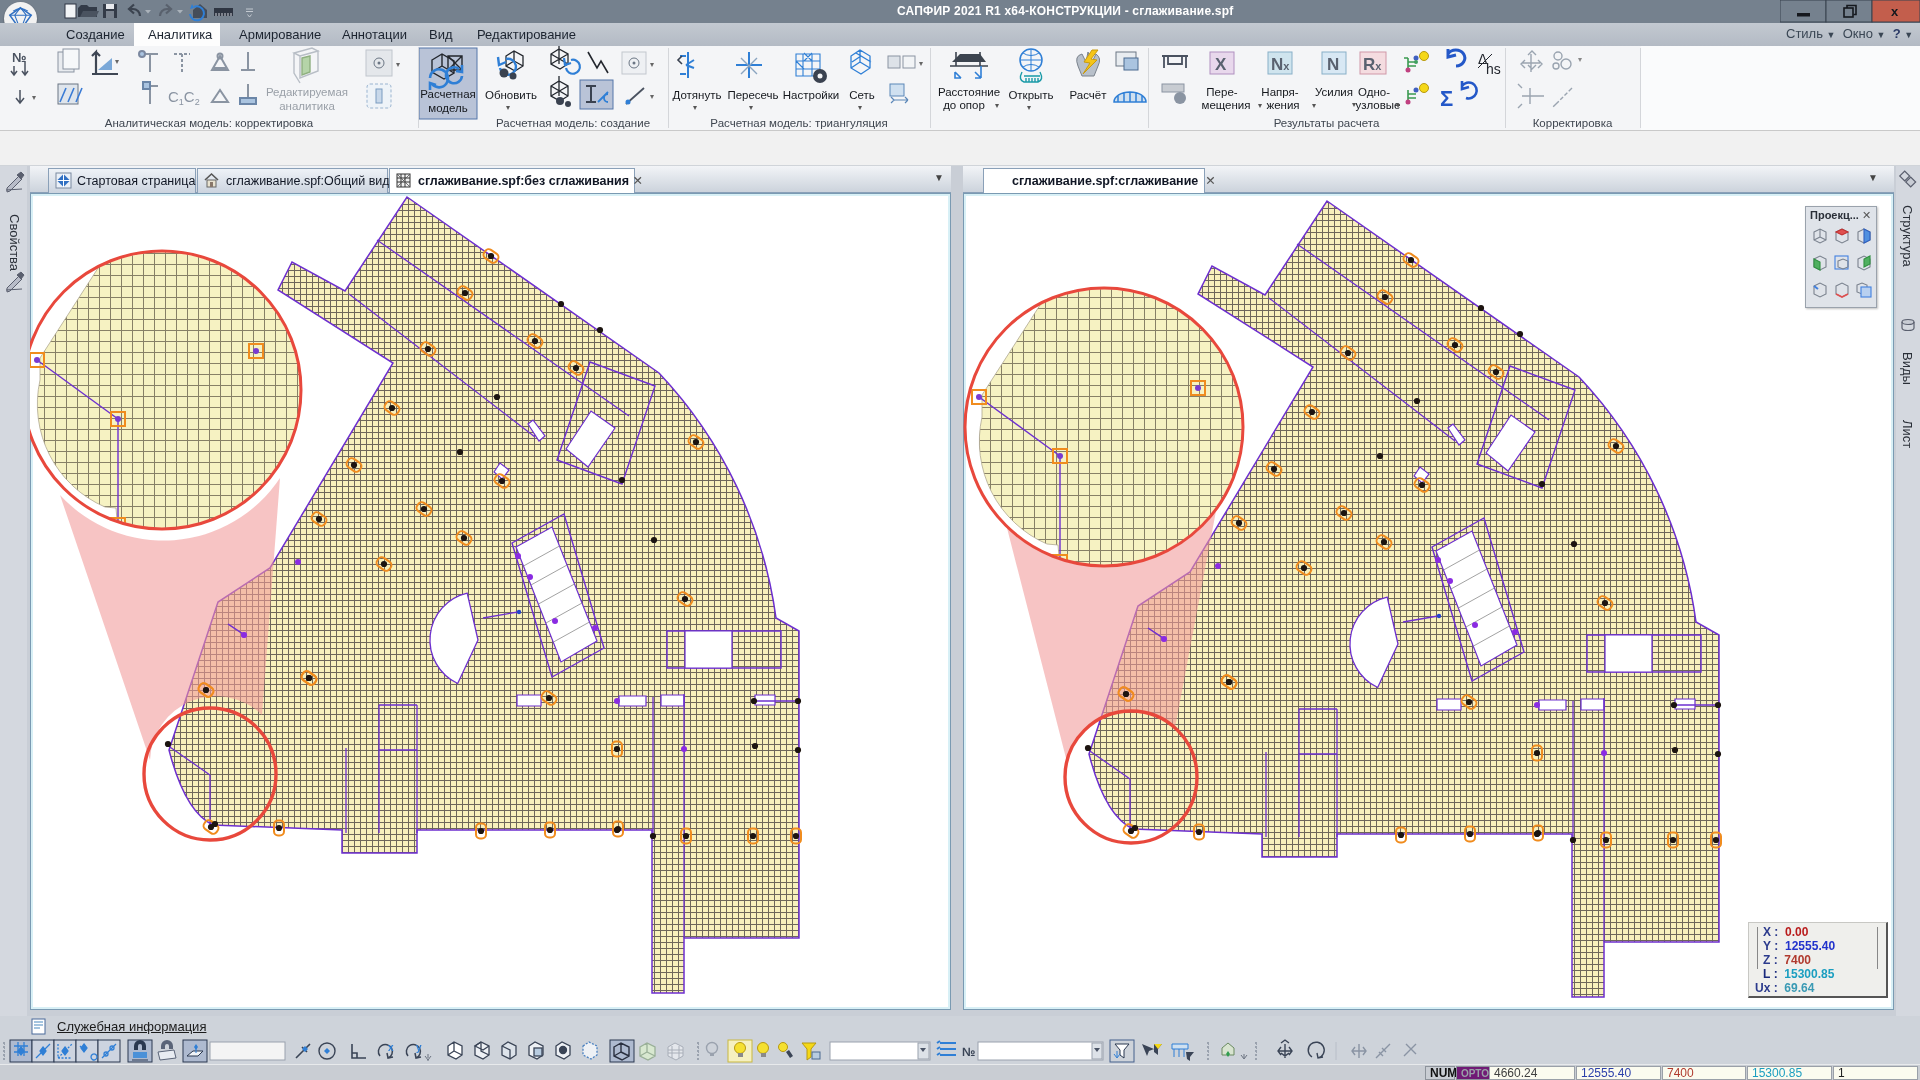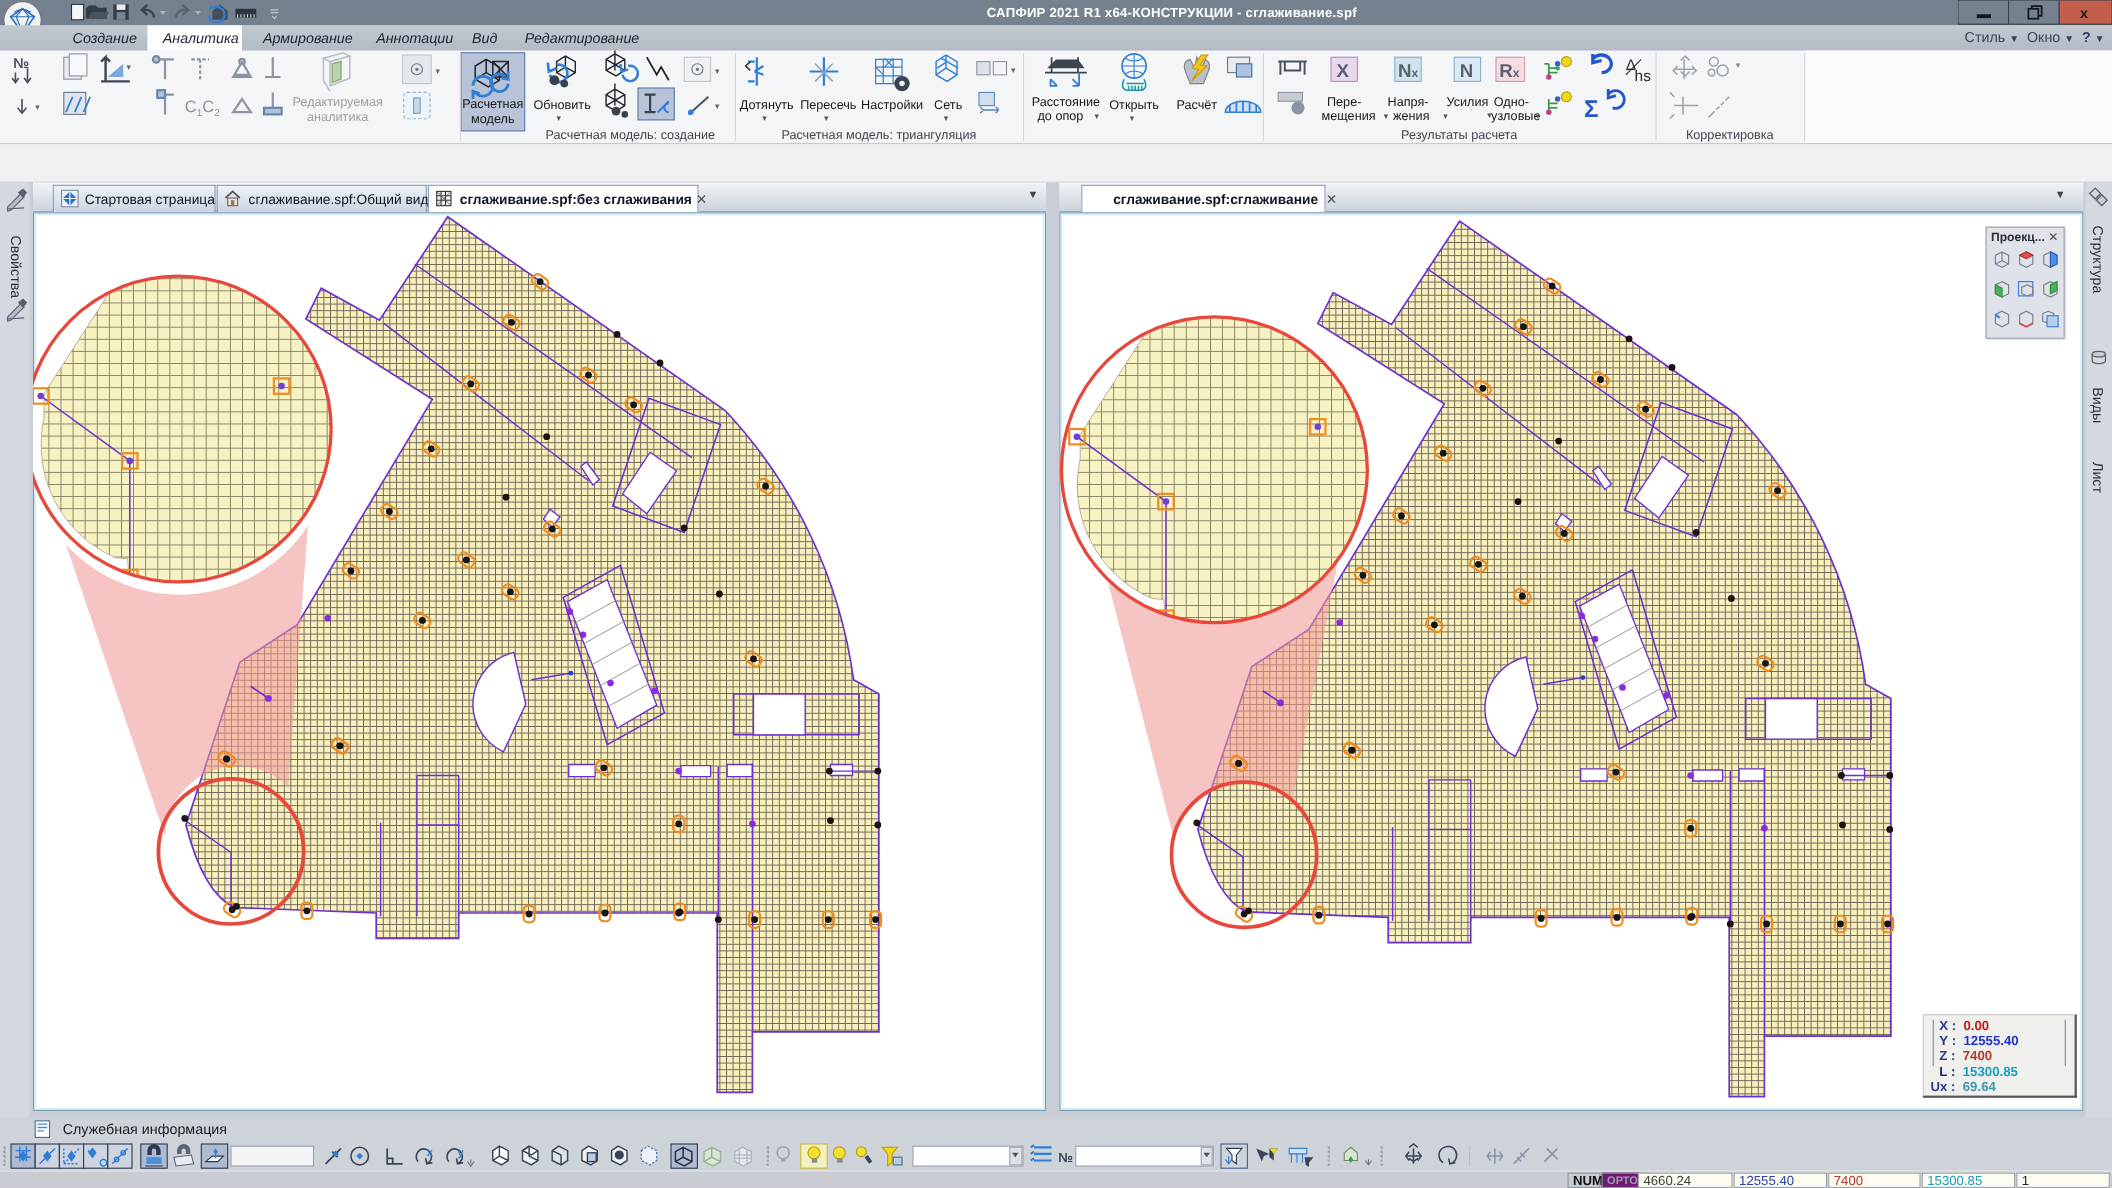--- a/index.html
+++ b/index.html
@@ -3,21 +3,21 @@
 <style>
 html,body{margin:0;padding:0;width:1920px;height:1080px;overflow:hidden;font-family:"Liberation Sans",sans-serif;}
 *{box-sizing:border-box;}
 .abs{position:absolute;}
 #root{position:relative;width:1920px;height:1080px;background:#c9ced6;}
 
 #titlebar{left:0;top:0;width:1920px;height:23px;background:#75818e;}
 #title-text{left:897px;top:4px;color:#fff;font-size:12px;font-weight:bold;letter-spacing:.2px;}
 
 #tabrow{left:0;top:23px;width:1920px;height:23px;background:linear-gradient(#c3c9d1,#b3bac4);}
-.rtab{top:23px;height:38px;line-height:23px;font-size:13px;color:#1c2430;padding:0 14px;font-style:italic;}
+.rtab{top:23px;height:38px;line-height:23px;font-size:13px;color:#1c2430;padding:0 14px;}
 .rtab.active{background:#fdfdfd;}
 
 #ribbon{left:0;top:46px;width:1920px;height:85px;background:#f4f5f7;border-bottom:1px solid #c9c9c9;}
 .grplabel{bottom:2px;font-size:11.5px;color:#3f4650;width:100%;text-align:center;}
 .gsep{top:2px;width:1px;height:80px;background:#d4d6da;}
 
 #strip{left:0;top:131px;width:1920px;height:35px;background:#f1f1f1;border-bottom:1px solid #d0d4d9;}
 
 #lsidebar{left:0;top:166px;width:27px;height:850px;background:#d4d8df;}
 #rsidebar{left:1896px;top:166px;width:24px;height:850px;background:#d4d8df;}
@@ -251,20 +251,23 @@
       <path d="M1522,16 h18 m-9,-9 v18 m-6,-12 l-4,4 4,4 m13,-8 l4,4 -4,4 m-10,-13 l4,-4 4,4 m-8,10 l4,4 4,-4" transform="translate(0,1)"></path>
       <circle cx="1558" cy="10" r="4"></circle>
           <circle cx="1566" cy="18" r="5"></circle>
           <circle cx="1556" cy="20" r="3"></circle>
       <path d="M1522,50 h16 m-8,-8 v16 m8,-8 l6,0 m-22,-8 l-4,-4 m4,20 l-4,4" transform="translate(0,0)"></path>
       <path d="M1556,58 l14,-14 m-14,14 l-3,3 m17,-17 l2,-2" stroke-dasharray="4,2"></path>
     </g>
     <text x="1578" y="16" font-size="8" fill="#888">▾</text>
     </g>
   </svg>
+  <div class="abs" style="left:0;top:46px;width:418px;height:85px;">
+      <div class="abs grplabel">Аналитическая модель: корректировка</div>
+    </div>
   <div class="abs" style="left:478px;top:46px;width:190px;height:85px;">
       <div class="abs grplabel">Расчетная модель: создание</div>
     </div>
   <div class="abs" style="left:668px;top:46px;width:262px;height:85px;">
       <div class="abs grplabel">Расчетная модель: триангуляция</div>
     </div>
   <div class="abs" style="left:930px;top:46px;width:218px;height:106px;">
       <div class="abs grplabel">Расчет в ЛИРА-САПР</div>
     </div>
   <div class="abs" style="left:1148px;top:46px;width:357px;height:85px;">
@@ -566,21 +569,21 @@
       <ellipse cx="10" cy="152" rx="6" ry="2.5" fill="#c8ccd4"></ellipse>
         <path d="M4,152 v6 a6,2.5 0 0 0 12,0 v-6"></path>
     </g>
   </svg>
 
   <div class="abs" id="inforow"></div>
   <svg class="abs" style="left:30px;top:1018px;" width="18" height="18" viewBox="0 0 18 18">
     <rect x="2" y="1" width="13" height="15" fill="#fff" stroke="#4a6a9a"></rect>
       <path d="M4,4 h9 M4,7 h9 M4,10 h6" stroke="#4a8ac0" stroke-width="1.2"></path>
   </svg>
-  <div class="abs" style="left:57px;top:1019px;font-size:13px;color:#1b1b1b;">Служебная информация</div>
+  <div class="abs" style="left:57px;top:1019px;font-size:13px;color:#1b1b1b;text-decoration:underline;">Служебная информация</div>
   <div class="abs" id="toolrow"></div>
   <svg class="abs" style="left:0;top:1038px;" width="1920" height="26" viewBox="0 0 1920 26">
     <g font-family="Liberation Sans, sans-serif">
     <path d="M4,4 v18 m0,-16 h1 m-1,4 h1 m-1,4 h1 m-1,4 h1" stroke="#9aa2ae" stroke-width="2" stroke-dasharray="2,2"></path>
     <g stroke="#2a3850" fill="#cdd4e0">
           <rect x="10" y="2" width="22" height="22" fill="#aebad0"></rect>
           <rect x="32" y="2" width="22" height="22"></rect>
           <rect x="54" y="2" width="22" height="22"></rect>
           <rect x="76" y="2" width="22" height="22"></rect>
           <rect x="98" y="2" width="22" height="22"></rect>

